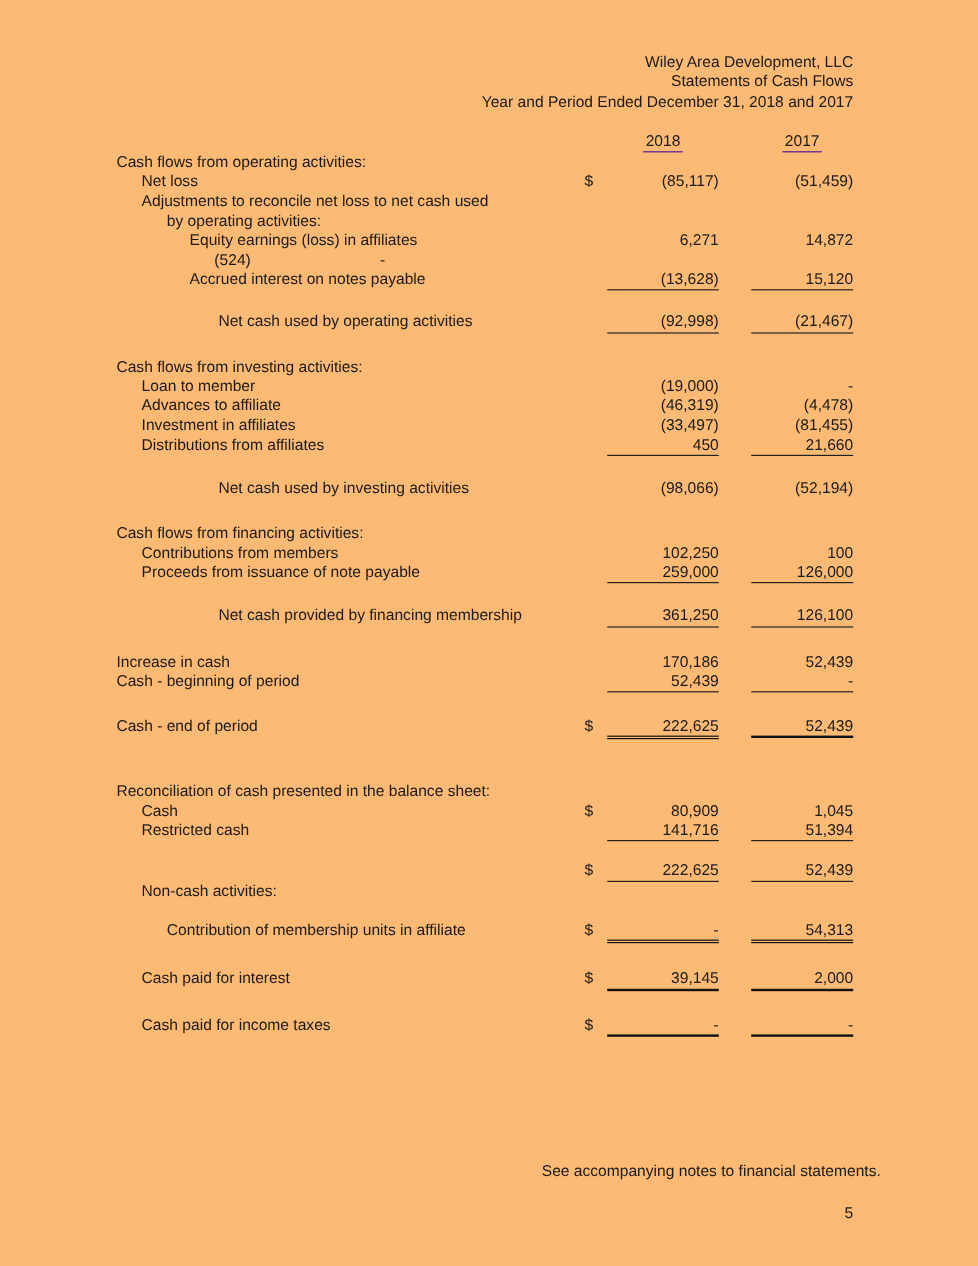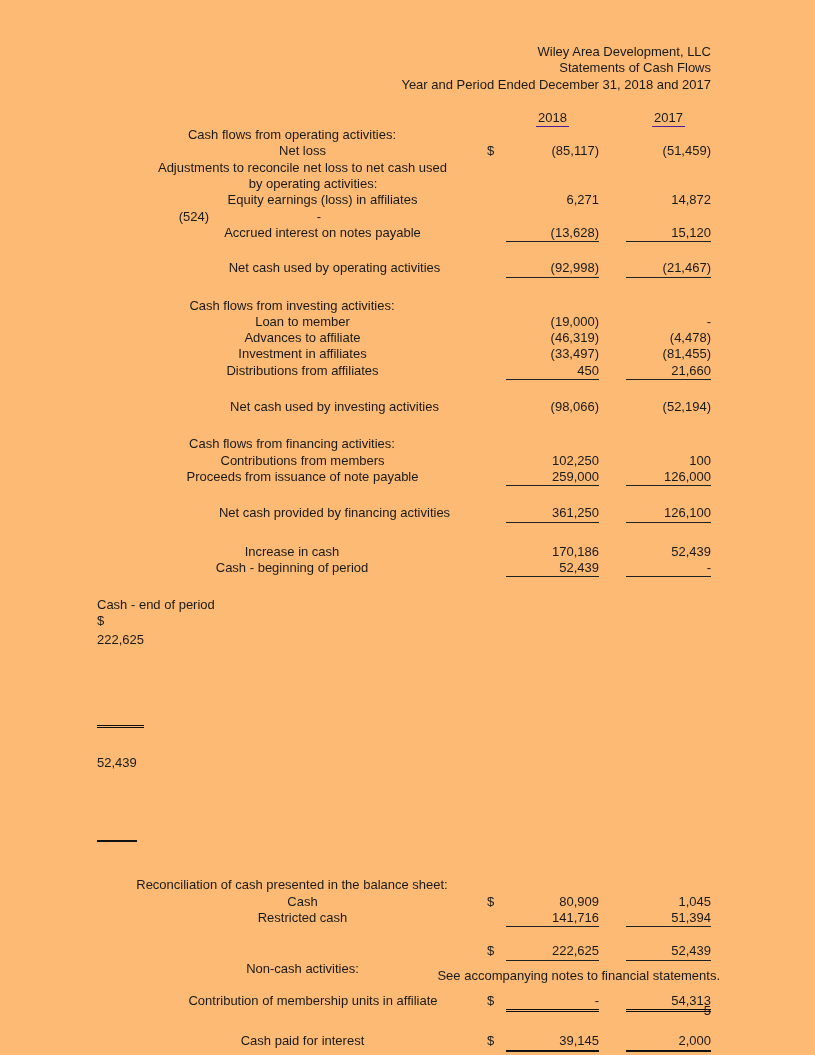--- a/index.html
+++ b/index.html
@@ -9,40 +9,40 @@
     font-family:"Liberation Sans", sans-serif;
     font-size:13px; color:#1a1a1a;
     position:relative; overflow:hidden;
   }
   .page { position:absolute; inset:0; background:#fdba74; }
   .doc  { position:absolute; left:97px; top:44px; width:614px; }
 
   .hdr { text-align:right; line-height:16.3px; white-space:nowrap; }
 
   .row { display:flex; align-items:baseline; line-height:16.3px; white-space:nowrap; }
-  .lbl    { flex:1 1 auto; overflow:visible;text-align:center; }
+  .lbl    { flex:1 1 auto; overflow:visible; }
   .dollar { flex:0 0 19px; text-align:left; }
   .v1     { flex:0 0 93px; text-align:right; }
   .colgap { flex:0 0 27px; }
   .v2     { flex:0 0 85px; text-align:right; }
 
   .ind-0 { padding-left:0; }
   .ind-1 { padding-left:21px; }
   .ind-2 { padding-left:42px; }
   .ind-3 { padding-left:61px; }
   .ind-4 { padding-left:85px; }
 
   .u-single { border-bottom:1px solid #222; }
   .u-double { border-bottom:3px double #111; }
   .u-thick  { border-bottom:2px solid #111; }
 
   .ch { text-align:center; }
   .ch-u { display:inline-block; border-bottom:1px solid #4c1d95; padding:0 2px; }
 
-  .footer-note { position:absolute; top:968px; right:95px; line-height:16.3px; white-space:nowrap; }
+  .footer-note { position:absolute; top:968px; right:81px; line-height:16.3px; white-space:nowrap; }
   .page-num    { position:absolute; top:1003px; right:104px; line-height:16.3px; }
 </style>
 </head>
 <body>
 
 <div class="page">
   <div class="doc">
 
     <div class="hdr">
       <div>Wiley Area Development, LLC</div>
@@ -190,21 +190,21 @@
 
   <div class="row">
     <span class="lbl ind-1">Proceeds from issuance of note payable</span>
     <span class="dollar"></span>
     <span class="v1 u-single">259,000</span>
     <span class="colgap"></span>
     <span class="v2 u-single">126,000</span>
   </div>
 
   <div class="row" style="margin-top: 19px;">
-    <span class="lbl ind-4">Net cash provided by financing activities</span>
+    <span class="lbl ind-4">Net cash provided by financing membership</span>
     <span class="dollar"></span>
     <span class="v1 u-single">361,250</span>
     <span class="colgap"></span>
     <span class="v2 u-single">126,100</span>
   </div>
 
   <div class="row" style="margin-top: 21px;">
     <span class="lbl ind-0">Increase in cash</span>
     <span class="dollar"></span>
     <span class="v1">170,186</span>
@@ -213,21 +213,21 @@
   </div>
 
   <div class="row" style="">
     <span class="lbl ind-0">Cash - beginning of period</span>
     <span class="dollar"></span>
     <span class="v1 u-single">52,439</span>
     <span class="colgap"></span>
     <span class="v2 u-single">-</span>
   </div>
 
-  <div class="row" style="margin-top: 20px; flex-direction: column;">
+  <div class="row" style="margin-top: 20px;">
     <span class="lbl ind-0">Cash - end of period</span>
     <span class="dollar">$</span>
     <span class="v1 u-double">222,625</span>
     <span class="colgap"></span>
     <span class="v2 u-thick">52,439</span>
   </div>
 
   <div class="row" style="margin-top: 35px;">
     <span class="lbl ind-0">Reconciliation of cash presented in the balance sheet:</span>
     <span class="dollar"></span>

